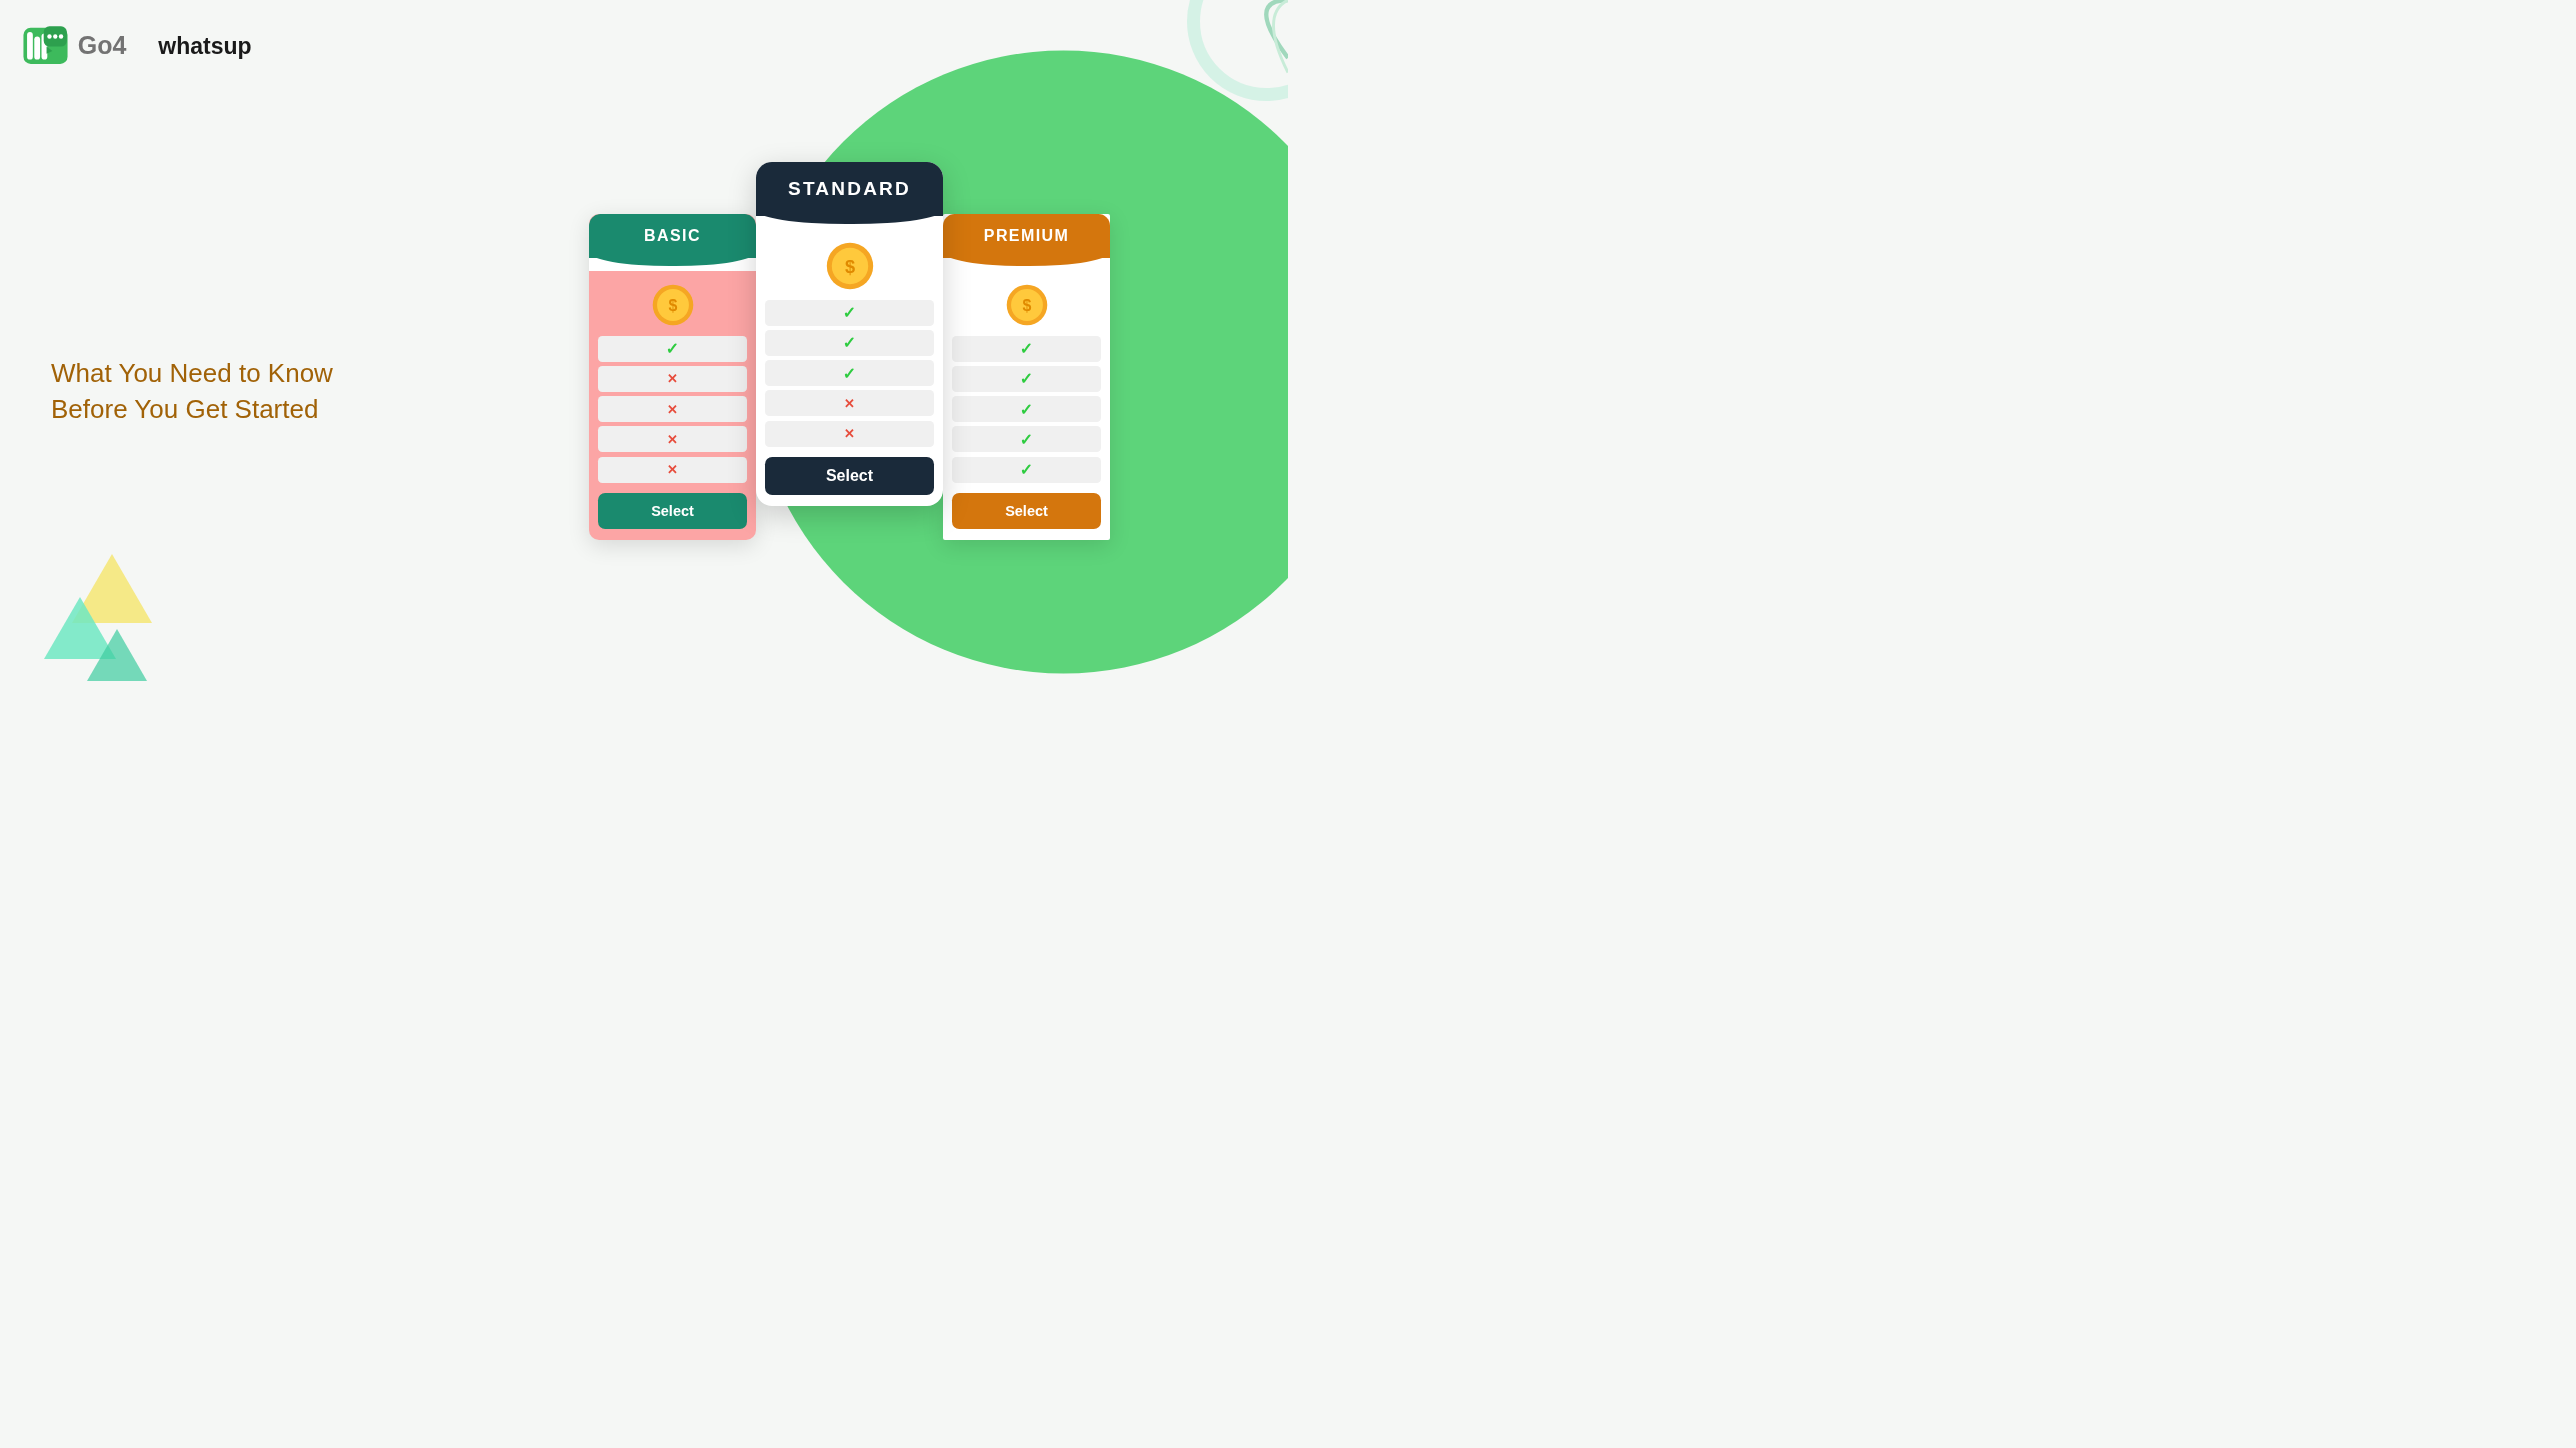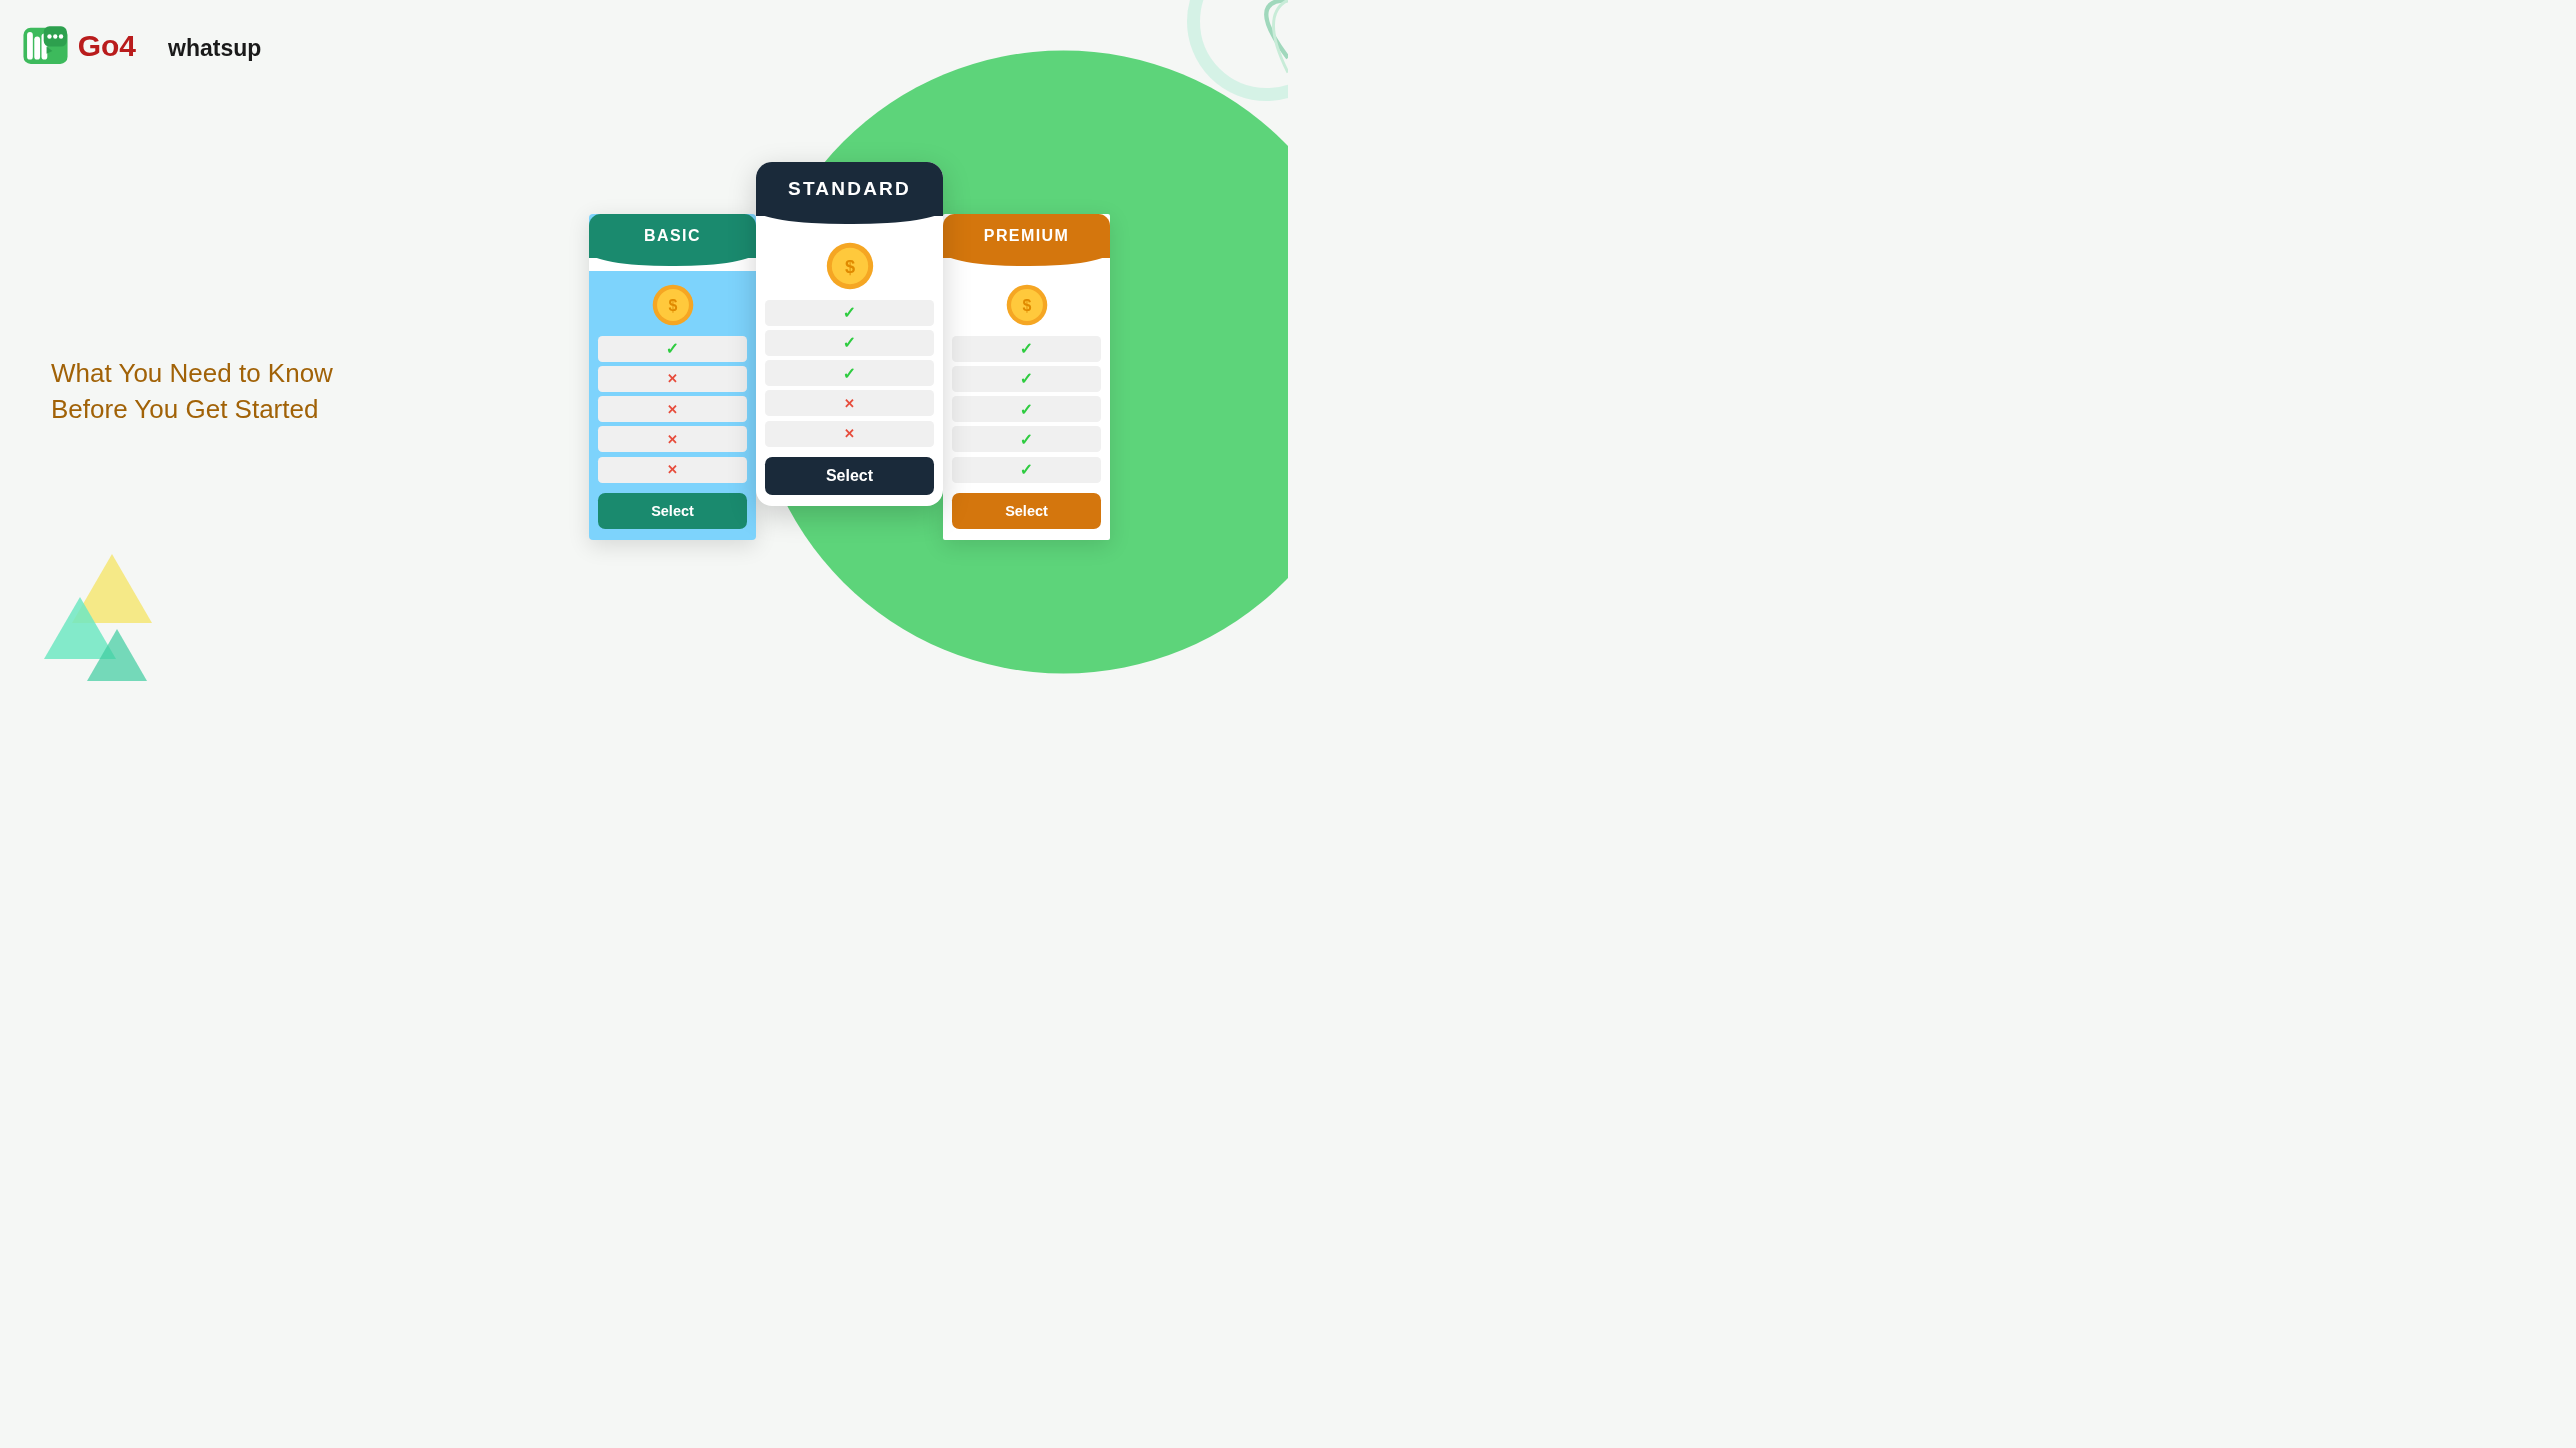--- a/index.html
+++ b/index.html
@@ -143,22 +143,22 @@
       display: flex;
       align-items: flex-end;
       gap: 0px;
       z-index: 10;
       right: 58px;
     }
 
     
     .card-basic {
       width: 167px;
-      background: #7dd3fc;
-      border-radius: 4px;
+      background: #fca5a5;
+      border-radius: 10px;
       overflow: hidden;
       box-shadow: 0 5.8px 22px rgba(0,0,0,0.12);
       position: relative;
       bottom: 0;
       z-index: 8;
     }
 
     .card-basic-header {
       background: #1a8a6e;
       color: white;
@@ -346,21 +346,21 @@
     <rect x="7" y="14" width="8" height="38" rx="4" fill="white"></rect>
     <rect x="17" y="20" width="8" height="32" rx="4" fill="white"></rect>
     <rect x="27" y="16" width="8" height="36" rx="4" fill="white"></rect>
     <rect x="30" y="6" width="32" height="28" rx="8" fill="#2da04e"></rect>
     <circle cx="38" cy="20" r="3" fill="white"></circle>
     <circle cx="46" cy="20" r="3" fill="white"></circle>
     <circle cx="54" cy="20" r="3" fill="white"></circle>
     <polygon points="34,34 34,44 42,40" fill="#2da04e"></polygon>
   </svg>
   <div>
-    <span style="font-size:30px;font-weight:800;color:#b91c1c;">Go4</span><span style="font-size:23px;font-weight:800;color:#1a1a1a;padding-left:32px;">whatsup</span>
+    <span style="font-size:25px;font-weight:800;color:#737373;">Go4</span><span style="font-size:23px;font-weight:800;color:#1a1a1a;padding-left:32px;">whatsup</span>
   </div>
 </div>
 
 <div class="left-section">
   <div style="margin-top:58px;">
     <div class="subtitle">
       <div>What You Need to Know</div>
       <div>Before You Get Started</div>
     </div>
   </div>

